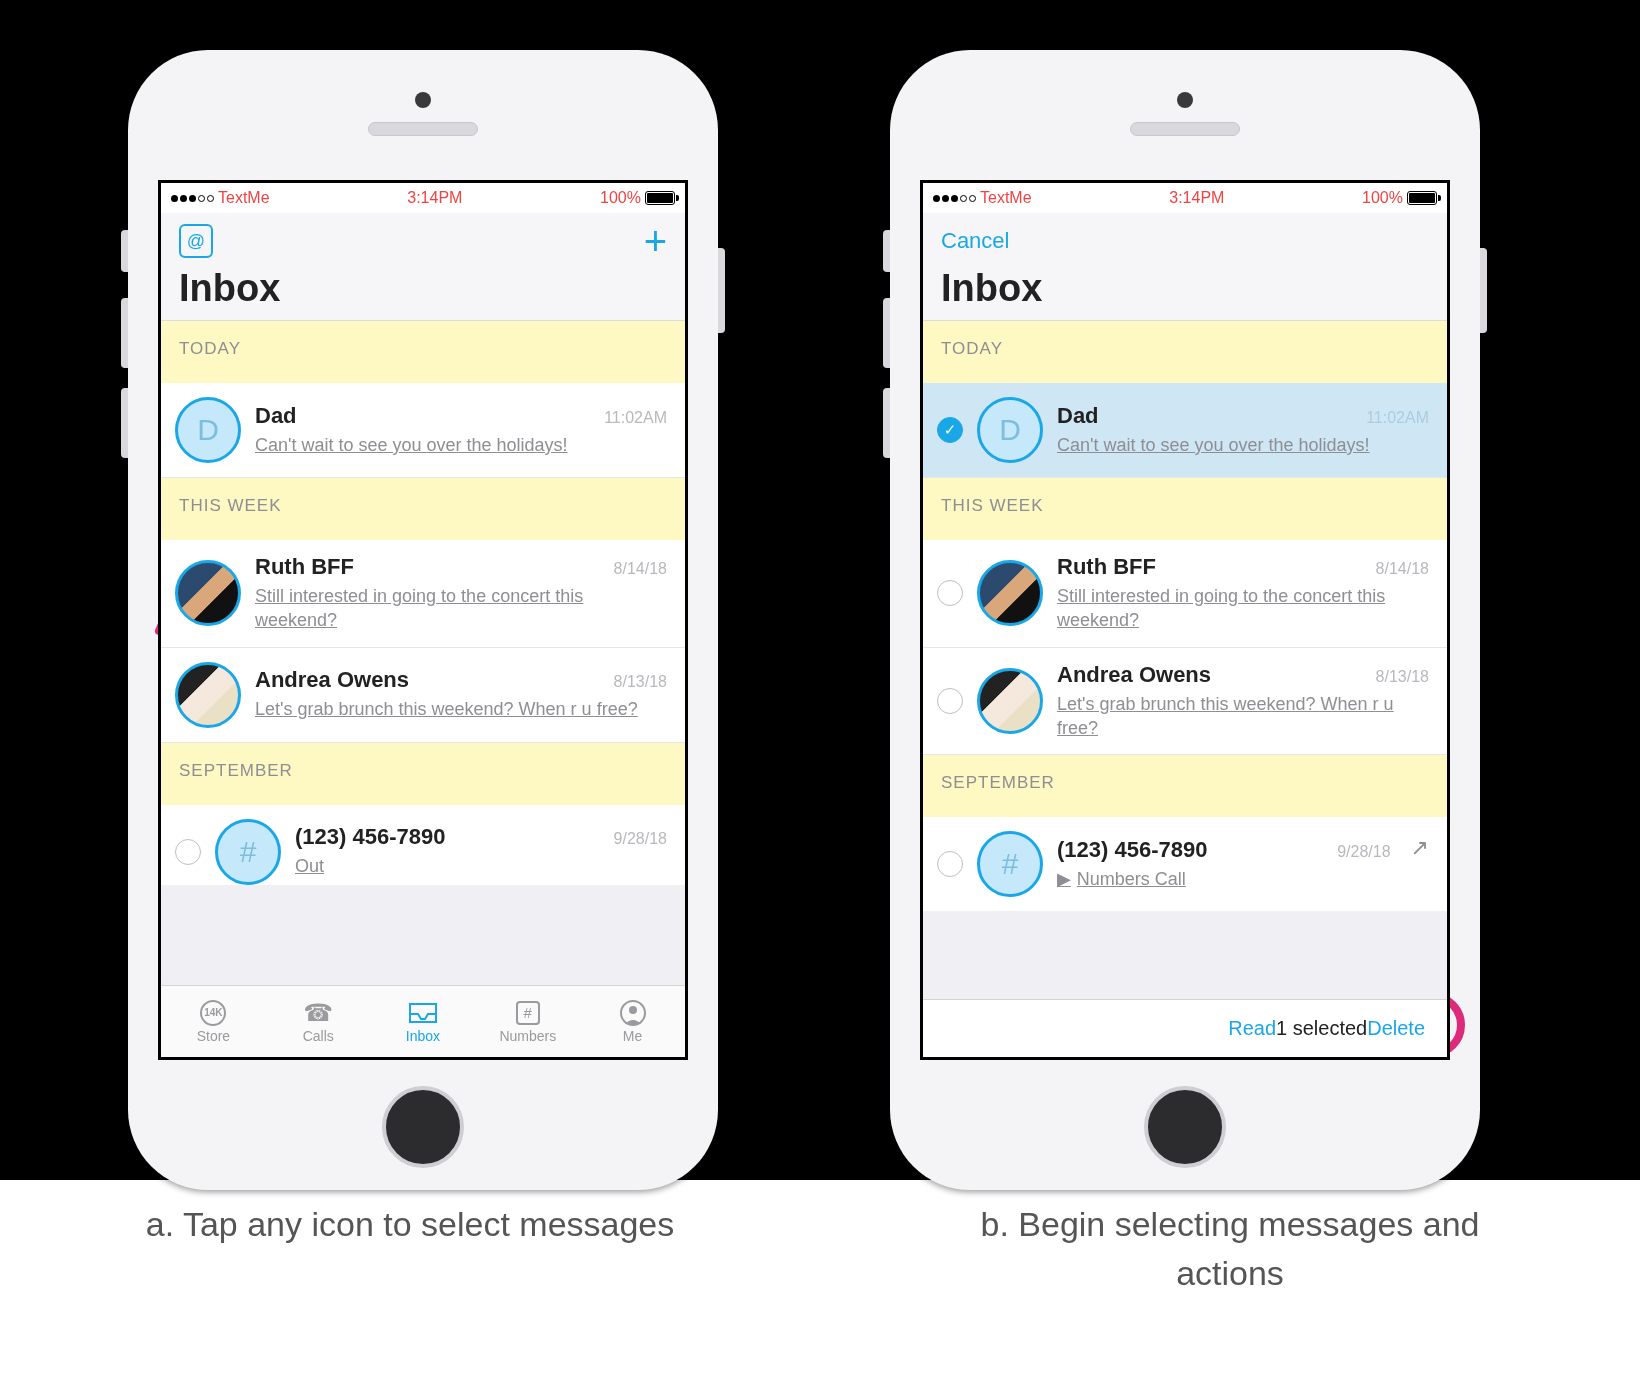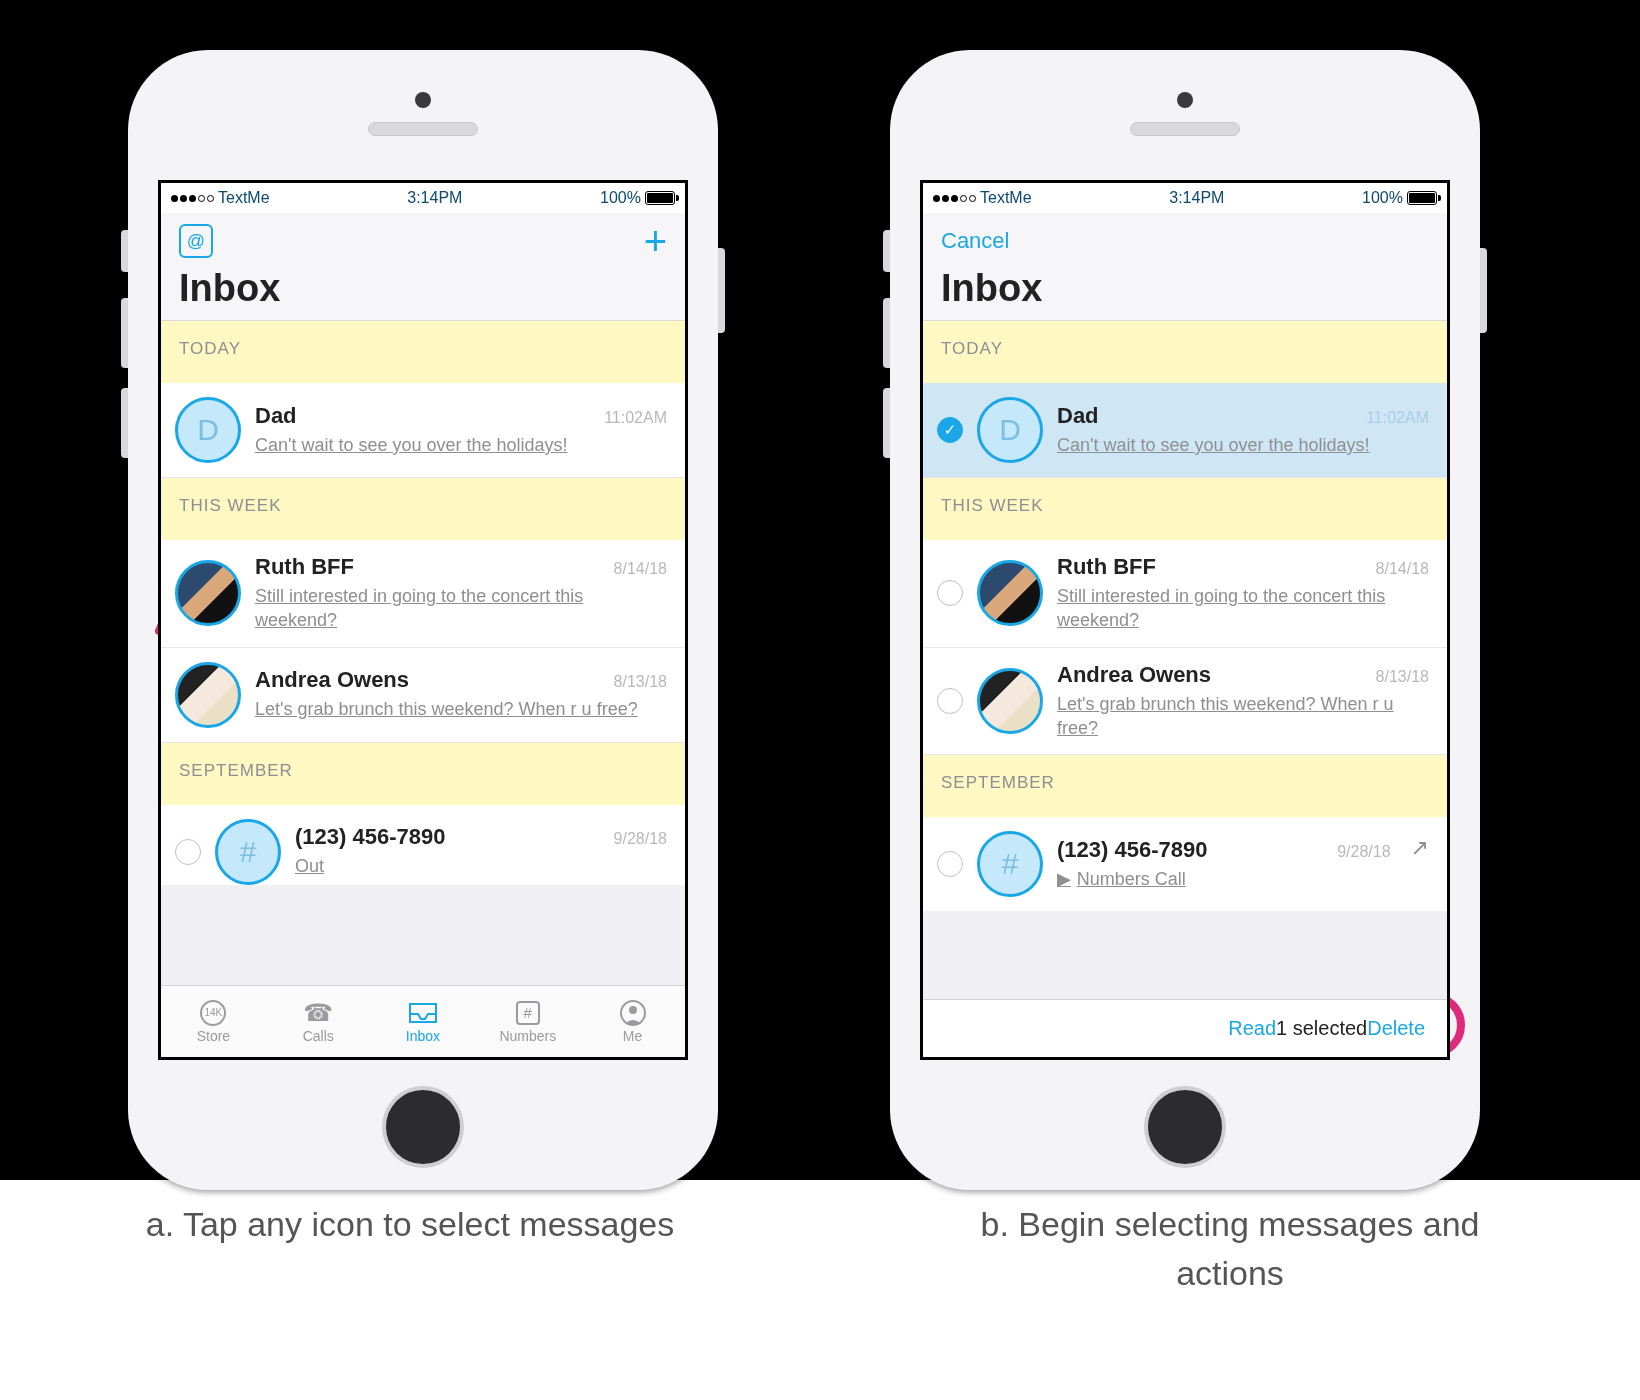--- a/index.html
+++ b/index.html
@@ -48,21 +48,21 @@
   }
   .screen {
     position:absolute; top:130px; left:30px; right:30px; bottom:130px;
     background:#fff; border:3px solid #000;
     overflow:hidden;
     display:flex; flex-direction:column;
   }
   
   .statusbar {
     height:30px; display:flex; align-items:center; justify-content:space-between;
-    padding:0 10px; font-size:16px; color:#0c4a6e; font-weight:500;
+    padding:0 10px; font-size:16px; color:#ef4444; font-weight:500;
   }
   .statusbar .sb-left, .statusbar .sb-right { display:flex; align-items:center; gap:4px; }
   .dots { display:flex; gap:2px; }
   .dot { width:7px; height:7px; border-radius:50%; background:#000; }
   .dot.empty { background:transparent; border:1px solid #000; }
   .battery {
     width:30px; height:14px; border:1.5px solid #000; border-radius:3px;
     position:relative; display:inline-block;
   }
   .battery::after {
@@ -256,21 +256,21 @@
             <div class="preview">
               Out<span style="opacity:0">bound Call</span>
             </div>
           </div>
         </div>
       </div>
 
       <div class="tabbar">
         <div class="tab">
           <div class="tabicon">
-            <span style="border:2px solid #9b9b9f;border-radius:50%;width:26px;height:26px;display:flex;align-items:center;justify-content:center;font-size:10px;font-weight:400">14K</span>
+            <span style="border:2px solid #9b9b9f;border-radius:50%;width:26px;height:26px;display:flex;align-items:center;justify-content:center;font-size:10px;font-weight:700">14K</span>
           </div>
           <span>Store</span>
         </div>
         <div class="tab">
           <div class="tabicon">☎</div>
           <span>Calls</span>
         </div>
         <div class="tab active">
           <div class="tabicon">
             <svg width="30" height="22">

